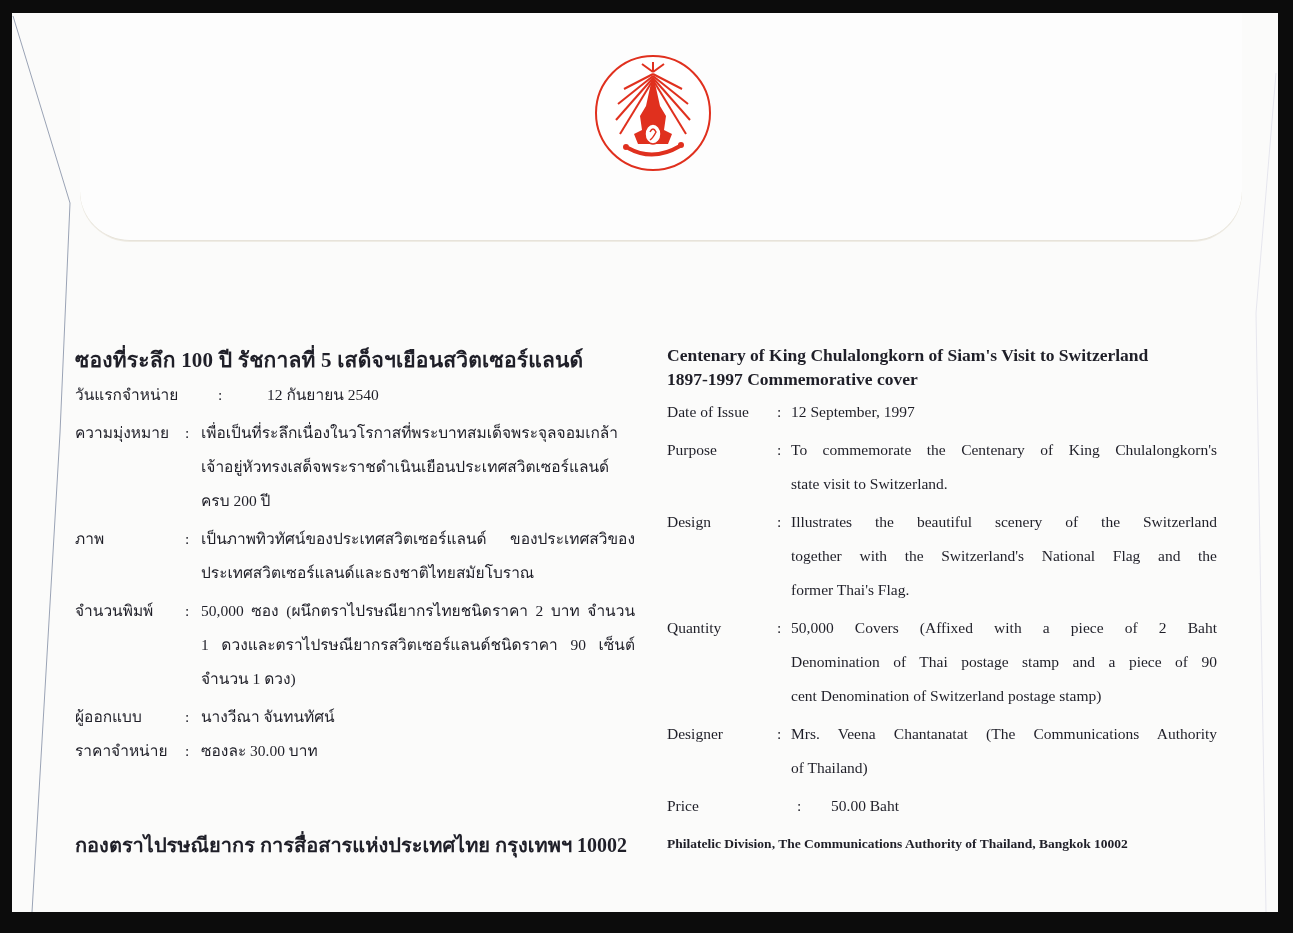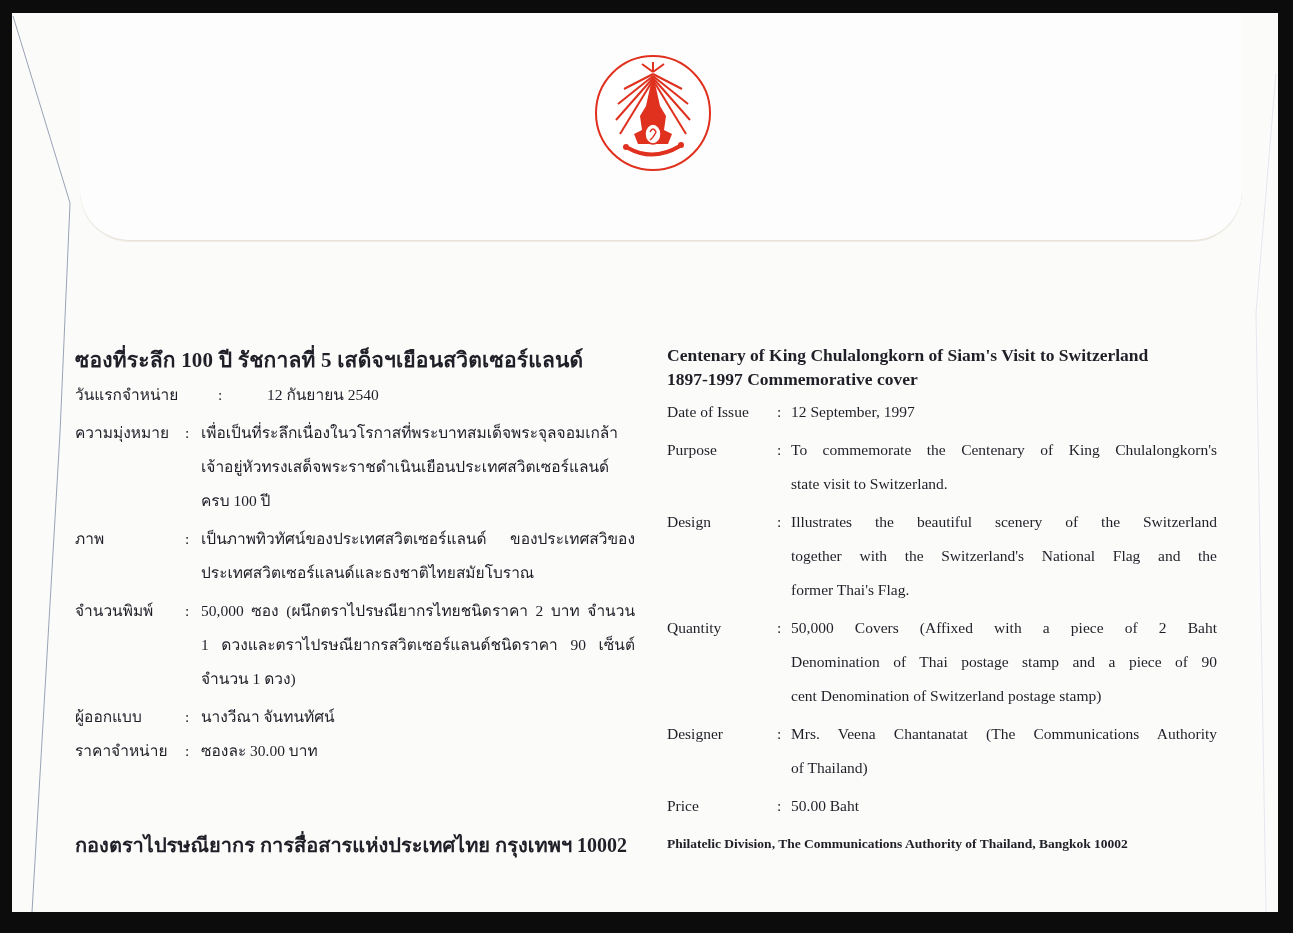--- a/index.html
+++ b/index.html
@@ -67,21 +67,21 @@
           <span class="val">
             <div>12 กันยายน 2540</div>
           </span>
         </div>
         <div class="row" style="margin-top: 4px; line-height: 34px;">
           <span class="lbl">ความมุ่งหมาย</span>
           <span class="sep">:</span>
           <span class="val">
             <div style="text-align: justify; text-align-last: justify;">เพื่อเป็นที่ระลึกเนื่องในวโรกาสที่พระบาทสมเด็จพระจุลจอมเกล้า</div>
             <div style="text-align: justify; text-align-last: justify;">เจ้าอยู่หัวทรงเสด็จพระราชดำเนินเยือนประเทศสวิตเซอร์แลนด์</div>
-            <div>ครบ 100 ปี</div>
+            <div>ครบ 200 ปี</div>
           </span>
         </div>
         <div class="row" style="margin-top: 4px; line-height: 34px;">
           <span class="lbl">ภาพ</span>
           <span class="sep">:</span>
           <span class="val">
             <div style="text-align: justify; text-align-last: justify;">เป็นภาพทิวทัศน์ของประเทศสวิตเซอร์แลนด์  ของประเทศสวิของ</div>
             <div>ประเทศสวิตเซอร์แลนด์และธงชาติไทยสมัยโบราณ</div>
           </span>
         </div>
@@ -150,21 +150,21 @@
           </span>
         </div>
         <div class="row" style="margin-top: 4px; line-height: 34px;">
           <span class="lbl">Designer</span>
           <span class="sep">:</span>
           <span class="val">
             <div style="text-align: justify; text-align-last: justify;">Mrs. Veena Chantanatat (The Communications Authority</div>
             <div>of Thailand)</div>
           </span>
         </div>
-        <div class="row" style="margin-top: 4px; line-height: 34px;">
+        <div class="row" style="margin-top: 4px; line-height: 34px; gap: 20px;">
           <span class="lbl">Price</span>
           <span class="sep">:</span>
           <span class="val">
             <div>50.00 Baht</div>
           </span>
         </div>
       </div>
   </div>
   <div class="footer-en">Philatelic Division, The Communications Authority of Thailand, Bangkok 10002</div>
 </div>

